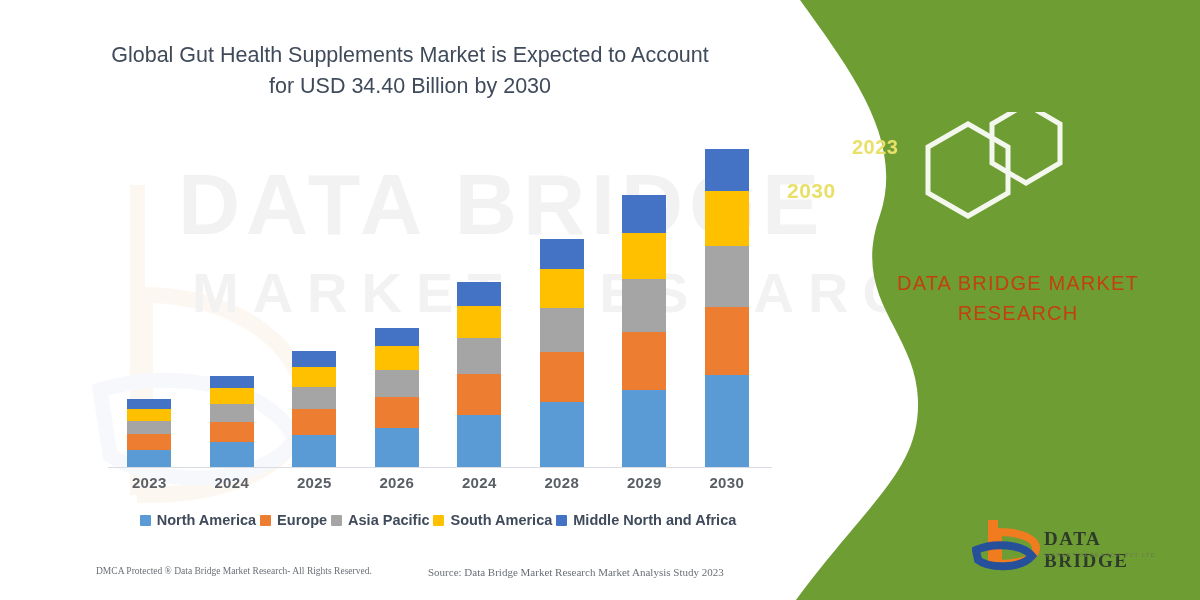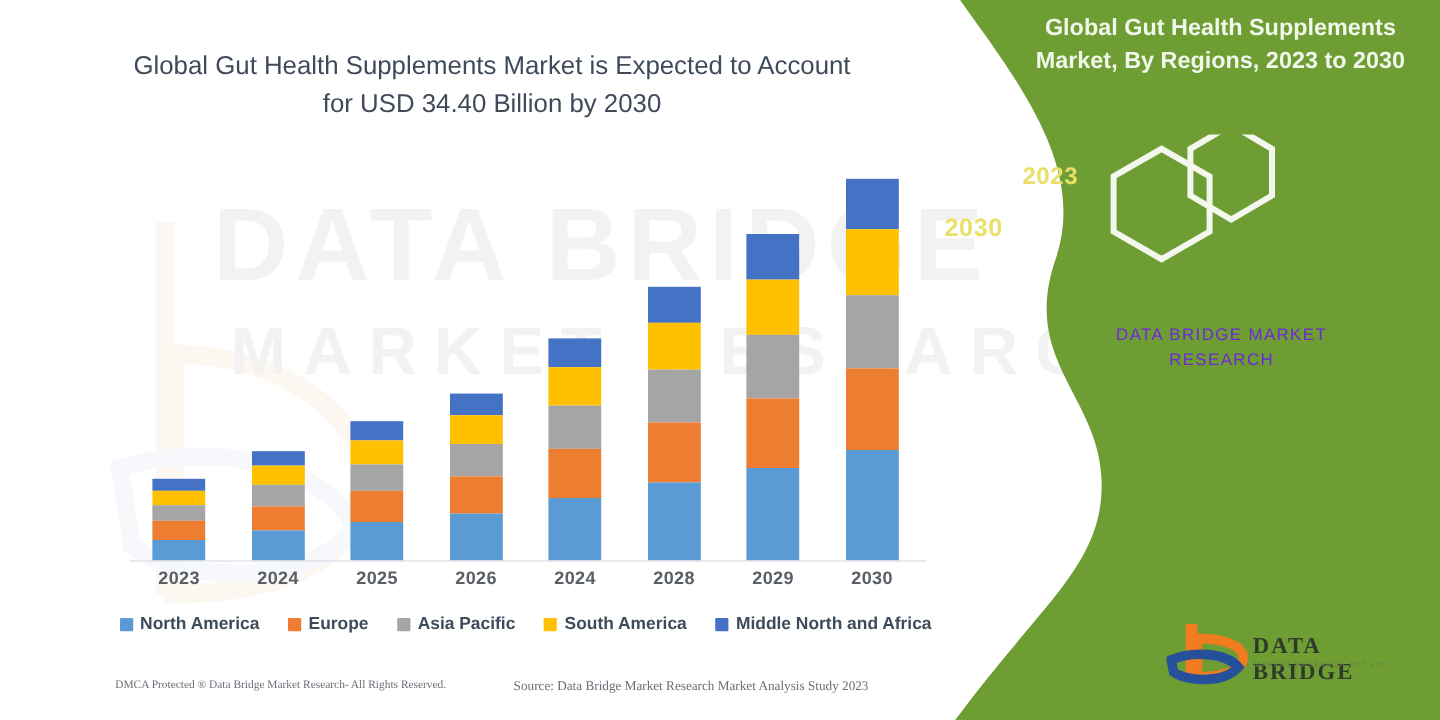--- a/index.html
+++ b/index.html
@@ -46,21 +46,21 @@
     position:absolute; left:108px; top:474px; width:660px;
     display:flex; justify-content:space-around;
   }
   .xlabels span{
     width:82px; text-align:center; font-size:15px;
     font-weight:700; color:#5a5f66; letter-spacing:.3px;
   }
 
   .legend{
     position:absolute; left:108px; top:512px; width:660px;
-    display:flex; justify-content:center; align-items:center; gap:24px;
+    display:flex; justify-content:center; align-items:center; gap:4px;
   }
   .legend-item{display:flex; align-items:center; gap:6px;}
   .legend-swatch{width:11px;height:11px;display:inline-block;border-radius:1px;}
   .legend-label{font-size:14.5px; font-weight:700; color:#3f4a5a; white-space:nowrap;}
 
   .footer{
     position:absolute; left:0; top:566px; width:790px; height:22px;
   }
   .footer .f-left{
     position:absolute; left:96px; top:0; font-size:9.5px;
@@ -86,21 +86,21 @@
   .hexwrap{position:absolute; right:20px; top:112px; width:300px; height:130px; z-index:4;}
   .hex-text{
     position:absolute; color:#e9e06a; font-weight:600;
     font-size:21px; letter-spacing:.5px;
   }
   .hex-2030{left:57px; top:179px;}
   .hex-2023{left:122px; top:136px; font-size:20px;}
 
   .brand-name{
     position:absolute; right:22px; top:268px; width:320px;
-    text-align:center; color:#6d28d9; font-size:14px;
+    text-align:center; color:#c2410c; font-size:20px;
     letter-spacing:1.2px; line-height:1.5; font-weight:400; z-index:4;
   }
 
   .dbmr-logo{position:absolute; right:18px; bottom:20px; width:210px; height:64px; z-index:4;}
   .logo-text{
     position:absolute; left:72px; top:12px;
     color:#2f3b2a; font-size:19px; font-weight:700; letter-spacing:1.6px;
     font-family:"Liberation Serif", serif;
   }
   .logo-sub{
@@ -244,24 +244,20 @@
     <div class="f-left">DMCA Protected ® Data Bridge Market Research- All Rights Reserved.</div>
     <div class="f-right">Source: Data Bridge Market Research  Market Analysis Study 2023</div>
   </div>
 </div>
 
 <div class="green-panel">
   <svg class="green-svg" viewBox="0 0 470 600" preserveAspectRatio="none">
     <path d="M70 0 L470 0 L470 600 L66 600 C140 500 190 470 188 400 C186 330 120 300 150 215 C175 140 120 70 70 0 Z" fill="#6e9e33"></path>
   </svg>
 
-  <div class="gp-title">
-    <span>Global Gut Health Supplements</span><br>
-    <span>Market, By Regions, 2023 to 2030</span>
-  </div>
 
   <div class="hexwrap">
     <svg viewBox="0 0 300 130" width="300" height="130" aria-hidden="true">
       <polygon points="48,35 88,12 128,35 128,81 88,104 48,81" fill="none" stroke="#f4f7ee" stroke-width="5"></polygon>
       <polygon points="112,12 146,-8 180,12 180,51 146,71 112,51" fill="none" stroke="#f4f7ee" stroke-width="5"></polygon>
     </svg>
   </div>
   <div class="hex-text hex-2030">2030</div>
   <div class="hex-text hex-2023">2023</div>
 

